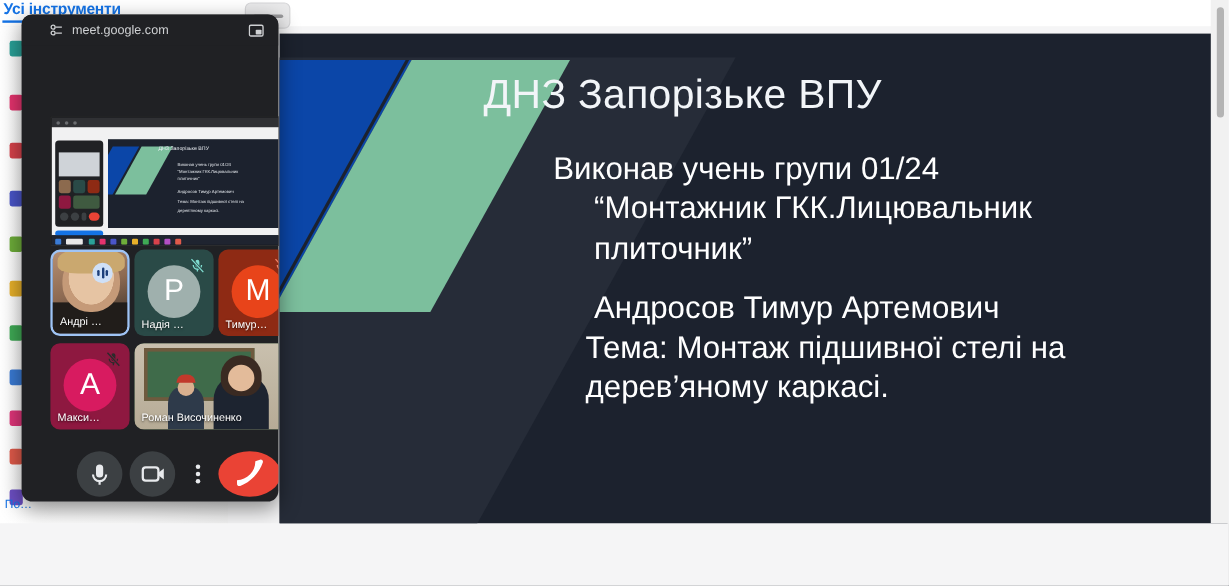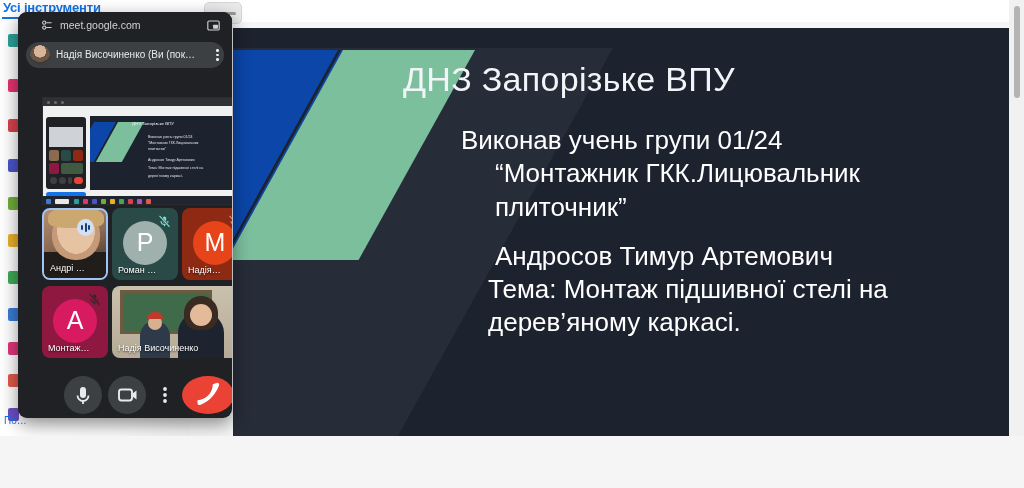--- a/index.html
+++ b/index.html
@@ -382,29 +382,20 @@
       </span>
       <span class="meet-url">meet.google.com</span>
       <span class="head-ico ico-pip">
         <svg width="13" height="13" viewBox="0 0 16 16">
           <rect x="1" y="2.5" width="14" height="11" rx="1.6" fill="none" stroke="#cfd1d3" stroke-width="1.4"></rect>
           <rect x="7.5" y="7" width="6" height="5" rx="0.8" fill="#cfd1d3"></rect>
         </svg>
       </span>
     </div>
 
-    <div class="meet-chip">
-      <div class="chip-avatar"></div>
-      <div class="chip-name">Надія Височиненко (Ви (пок…</div>
-      <div class="chip-kebab">
-        <div class="kdot" style="top:2px"></div>
-        <div class="kdot" style="top:6.7px"></div>
-        <div class="kdot" style="top:11.4px"></div>
-      </div>
-    </div>
 
     <div class="share-prev">
       <div class="sp-chrome">
         <div class="sp-chrome-dot" style="left:4px"></div>
         <div class="sp-chrome-dot" style="left:11px"></div>
         <div class="sp-chrome-dot" style="left:18px"></div>
       </div>
       <div class="sp-body">
         <div class="sp-mini-meet">
           <div class="sp-mini-prev"></div>
@@ -465,63 +456,63 @@
         <div class="tile-initial">Р</div>
         <span class="mute-badge">
           <svg width="15" height="15" viewBox="0 0 20 20">
             <path d="M10 3.2a2.2 2.2 0 0 1 2.2 2.2v4.4a2.2 2.2 0 0 1-4.4 0V5.4A2.2 2.2 0 0 1 10 3.2z" fill="#7fdcd0"></path>
             <path d="M5.4 9.2a4.6 4.6 0 0 0 9.2 0" fill="none" stroke="#7fdcd0" stroke-width="1.5"></path>
             <line x1="10" y1="13.8" x2="10" y2="16.4" stroke="#7fdcd0" stroke-width="1.5"></line>
             <line x1="3.4" y1="2.6" x2="16.6" y2="17" stroke="#2a4a47" stroke-width="3"></line>
             <line x1="3.4" y1="2.6" x2="16.6" y2="17" stroke="#7fdcd0" stroke-width="1.5"></line>
           </svg>
         </span>
-        <div class="tile-name">Роман …</div>
+        <div class="tile-name">Надія …</div>
       </div>
 
       <div class="tile tile-maksym">
         <div class="avatar-circle maksym-circle"></div>
         <div class="tile-initial">М</div>
         <span class="mute-badge">
           <svg width="15" height="15" viewBox="0 0 20 20">
             <path d="M10 3.2a2.2 2.2 0 0 1 2.2 2.2v4.4a2.2 2.2 0 0 1-4.4 0V5.4A2.2 2.2 0 0 1 10 3.2z" fill="#f0836a"></path>
             <path d="M5.4 9.2a4.6 4.6 0 0 0 9.2 0" fill="none" stroke="#f0836a" stroke-width="1.5"></path>
             <line x1="10" y1="13.8" x2="10" y2="16.4" stroke="#f0836a" stroke-width="1.5"></line>
             <line x1="3.4" y1="2.6" x2="16.6" y2="17" stroke="#8e2a14" stroke-width="3"></line>
             <line x1="3.4" y1="2.6" x2="16.6" y2="17" stroke="#f0836a" stroke-width="1.5"></line>
           </svg>
         </span>
-        <div class="tile-name">Надія…</div>
+        <div class="tile-name">Тимур…</div>
       </div>
 
       <div class="tile tile-andrii">
         <div class="avatar-circle andrii-circle"></div>
         <div class="tile-initial">А</div>
         <span class="mute-badge">
           <svg width="15" height="15" viewBox="0 0 20 20">
             <path d="M10 3.2a2.2 2.2 0 0 1 2.2 2.2v4.4a2.2 2.2 0 0 1-4.4 0V5.4A2.2 2.2 0 0 1 10 3.2z" fill="#2b2b2b"></path>
             <path d="M5.4 9.2a4.6 4.6 0 0 0 9.2 0" fill="none" stroke="#2b2b2b" stroke-width="1.5"></path>
             <line x1="10" y1="13.8" x2="10" y2="16.4" stroke="#2b2b2b" stroke-width="1.5"></line>
             <line x1="3.4" y1="2.6" x2="16.6" y2="17" stroke="#8e1840" stroke-width="3"></line>
             <line x1="3.4" y1="2.6" x2="16.6" y2="17" stroke="#2b2b2b" stroke-width="1.5"></line>
           </svg>
         </span>
-        <div class="tile-name">Монтаж…</div>
+        <div class="tile-name">Макси…</div>
       </div>
 
       <div class="tile tile-nadia">
         <div class="nadia-wall"></div>
         <div class="nadia-board"></div>
         <div class="nadia-p1"></div>
         <div class="nadia-p1-head"></div>
         <div class="nadia-cap"></div>
         <div class="nadia-p2"></div>
         <div class="nadia-hair"></div>
         <div class="nadia-hair2"></div>
-        <div class="tile-name">Надія Височиненко</div>
+        <div class="tile-name">Роман Височиненко</div>
       </div>
     </div>
 
     <div class="controls">
       <button class="ctrl ctrl-mic">
         <svg width="38" height="38" viewBox="0 0 38 38">
           <rect x="16" y="11" width="6" height="11" rx="3" fill="#e8eaed"></rect>
           <path d="M13.5 19.5a5.5 5.5 0 0 0 11 0" fill="none" stroke="#e8eaed" stroke-width="1.8"></path>
           <line x1="19" y1="25" x2="19" y2="28" stroke="#e8eaed" stroke-width="1.8"></line>
         </svg>

